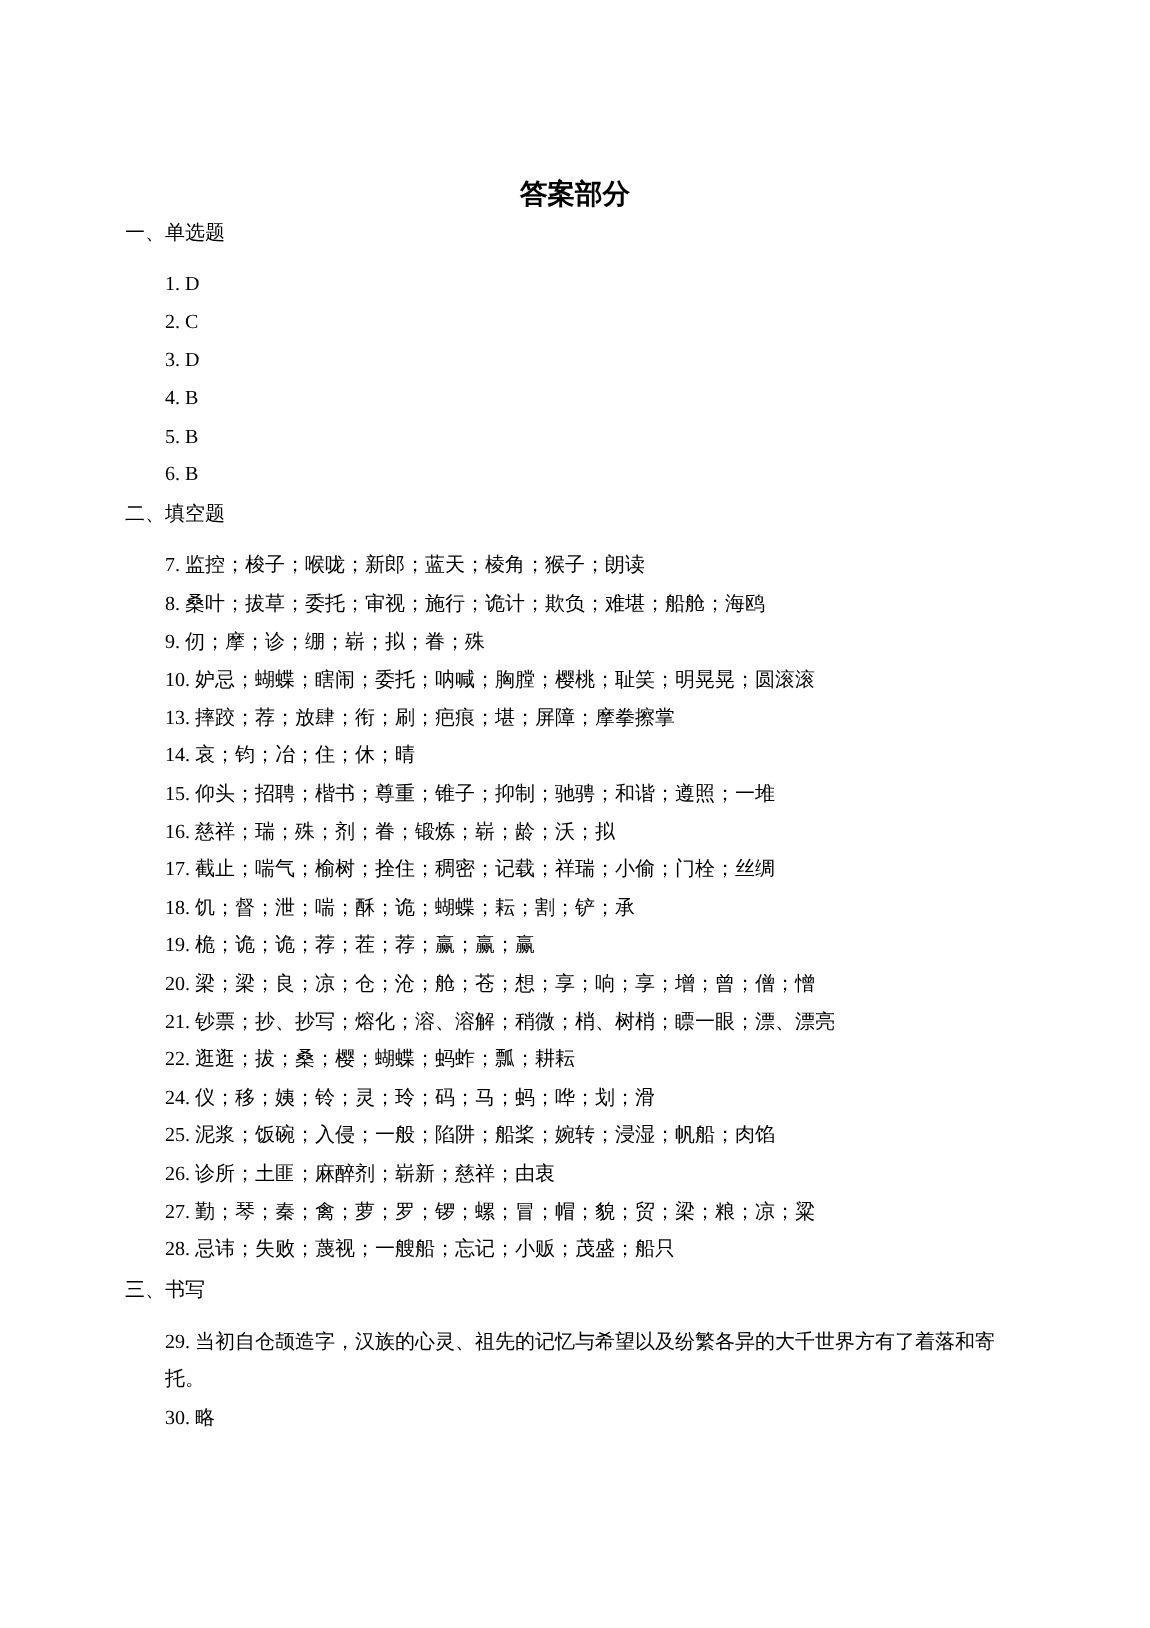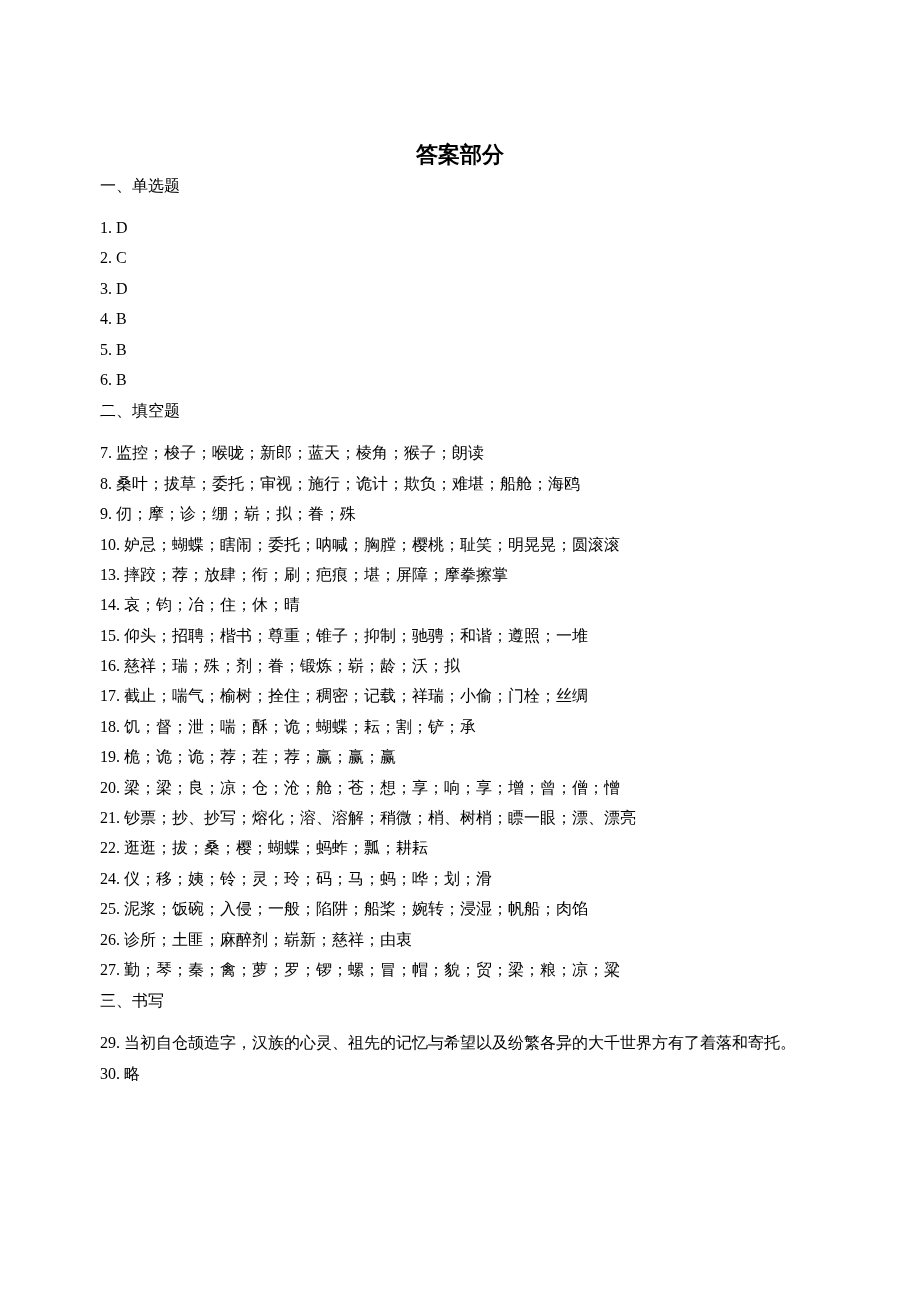--- a/index.html
+++ b/index.html
@@ -27,20 +27,21 @@
       margin-bottom: 16px;
       margin-top: 6px;
     }
     .answer-line {
       font-size: 16px;
       line-height: 1.9;
       white-space: normal;
     }
     .answer-item {
       margin-bottom: 0;
+      margin-left: 32px;
     }
     .num {
       display: inline;
     }
   </style>
 </head>
 <body>
 
 <div class="title">答案部分</div>
 
@@ -64,16 +65,17 @@
     <div class="answer-line answer-item"><span class="num">17.</span><span> 截止；喘气；榆树；拴住；稠密；记载；祥瑞；小偷；门栓；丝绸</span></div>
     <div class="answer-line answer-item"><span class="num">18.</span><span> 饥；督；泄；喘；酥；诡；蝴蝶；耘；割；铲；承</span></div>
     <div class="answer-line answer-item"><span class="num">19.</span><span> 桅；诡；诡；荐；茬；荐；赢；赢；赢</span></div>
     <div class="answer-line answer-item"><span class="num">20.</span><span> 梁；梁；良；凉；仓；沧；舱；苍；想；享；响；享；增；曾；僧；憎</span></div>
     <div class="answer-line answer-item"><span class="num">21.</span><span> 钞票；抄、抄写；熔化；溶、溶解；稍微；梢、树梢；瞟一眼；漂、漂亮</span></div>
     <div class="answer-line answer-item"><span class="num">22.</span><span> 逛逛；拔；桑；樱；蝴蝶；蚂蚱；瓢；耕耘</span></div>
     <div class="answer-line answer-item"><span class="num">24.</span><span> 仪；移；姨；铃；灵；玲；码；马；蚂；哗；划；滑</span></div>
     <div class="answer-line answer-item"><span class="num">25.</span><span> 泥浆；饭碗；入侵；一般；陷阱；船桨；婉转；浸湿；帆船；肉馅</span></div>
     <div class="answer-line answer-item"><span class="num">26.</span><span> 诊所；土匪；麻醉剂；崭新；慈祥；由衷</span></div>
     <div class="answer-line answer-item"><span class="num">27.</span><span> 勤；琴；秦；禽；萝；罗；锣；螺；冒；帽；貌；贸；梁；粮；凉；粱</span></div>
+    <div class="answer-line answer-item"><span class="num">28.</span><span> 忌讳；失败；蔑视；一艘船；忘记；小贩；茂盛；船只</span></div>
     <div class="section-heading">三、书写</div>
     <div class="answer-line answer-item"><span class="num">29.</span><span> 当初自仓颉造字，汉族的心灵、祖先的记忆与希望以及纷繁各异的大千世界方有了着落和寄托。</span></div>
     <div class="answer-line answer-item"><span class="num">30.</span><span> 略</span></div>
   </div>
 
 </body></html>

